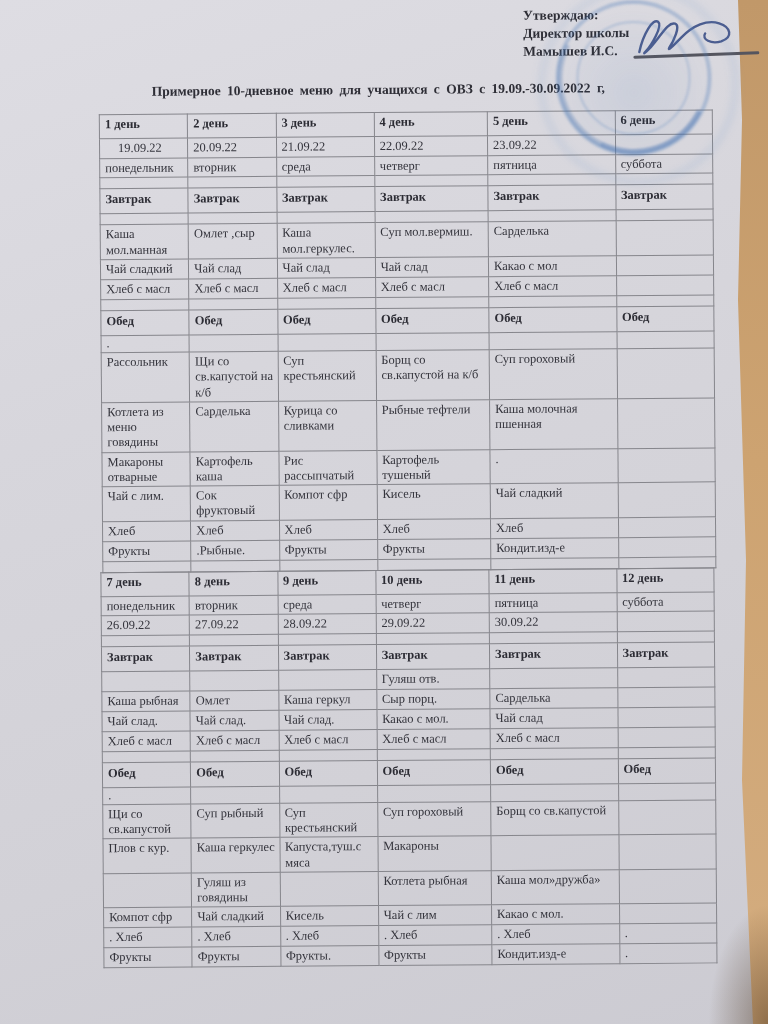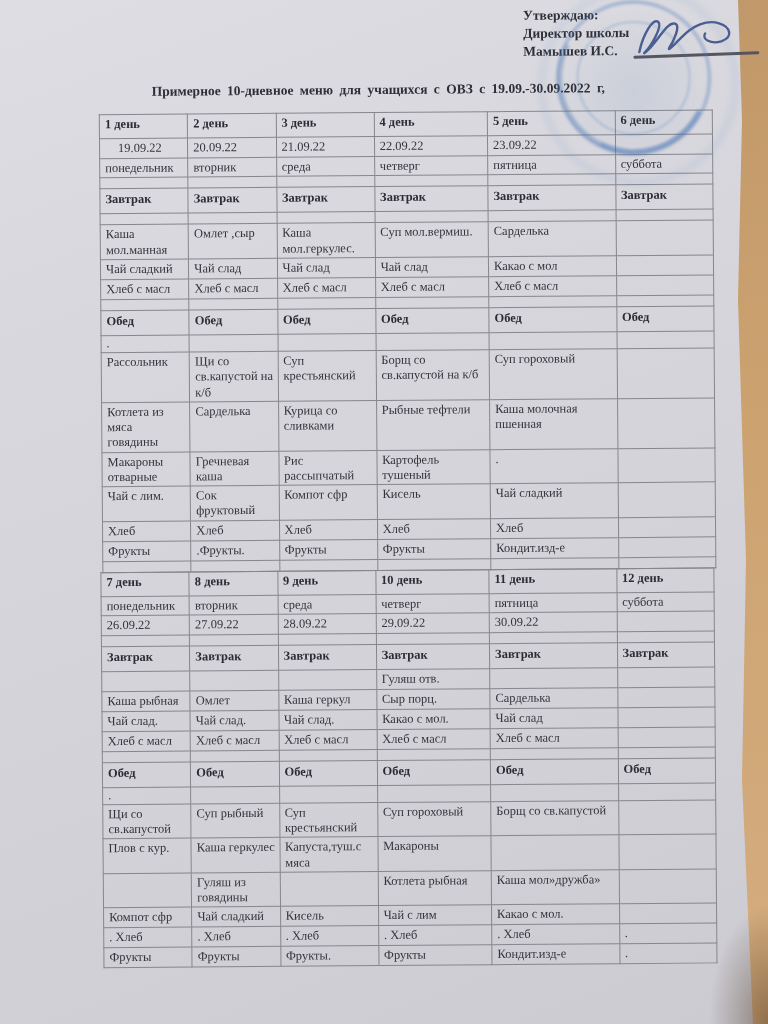--- a/index.html
+++ b/index.html
@@ -211,30 +211,30 @@
         </tr>
         <tr class="row-item">
           <td>Рассольник</td>
           <td>Щи со св.капустой на к/б</td>
           <td>Суп крестьянский</td>
           <td>Борщ со св.капустой на к/б</td>
           <td>Суп гороховый</td>
           <td></td>
         </tr>
         <tr class="row-item">
-          <td>Котлета из мяса говядины</td>
+          <td>Котлета из меню говядины</td>
           <td>Сарделька</td>
           <td>Курица со сливками</td>
           <td>Рыбные тефтели</td>
           <td>Каша молочная пшенная</td>
           <td></td>
         </tr>
         <tr class="row-item">
           <td>Макароны отварные</td>
-          <td>Гречневая каша</td>
+          <td>Картофель каша</td>
           <td>Рис рассыпчатый</td>
           <td>Картофель тушеный</td>
           <td>.</td>
           <td></td>
         </tr>
         <tr class="row-item">
           <td>Чай с лим.</td>
           <td>Сок фруктовый</td>
           <td>Компот сфр</td>
           <td>Кисель</td>
@@ -244,21 +244,21 @@
         <tr class="row-item">
           <td>Хлеб</td>
           <td>Хлеб</td>
           <td>Хлеб</td>
           <td>Хлеб</td>
           <td>Хлеб</td>
           <td></td>
         </tr>
         <tr class="row-item">
           <td>Фрукты</td>
-          <td>.Фрукты.</td>
+          <td>.Рыбные.</td>
           <td>Фрукты</td>
           <td>Фрукты</td>
           <td>Кондит.изд-е</td>
           <td></td>
         </tr>
         <tr class="row-spacer">
           <td></td>
           <td></td>
           <td></td>
           <td></td>

